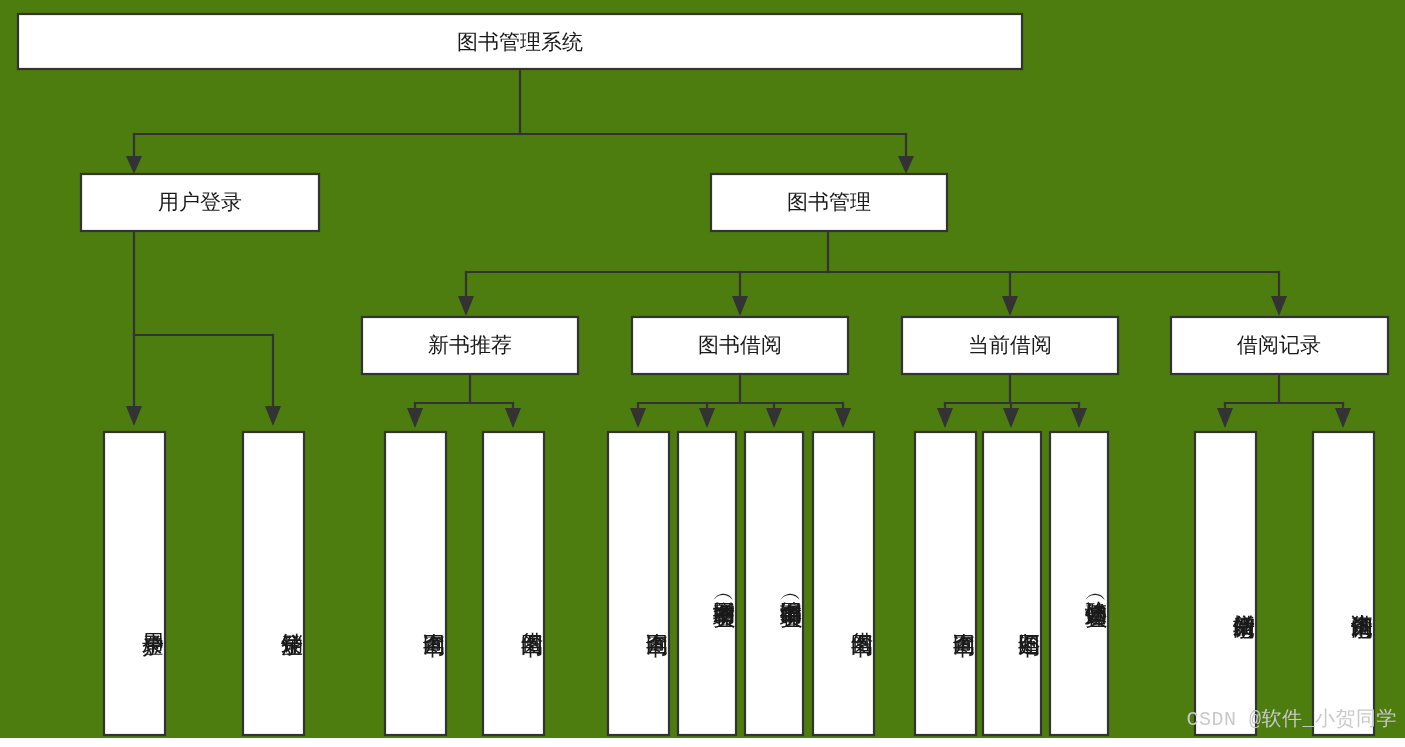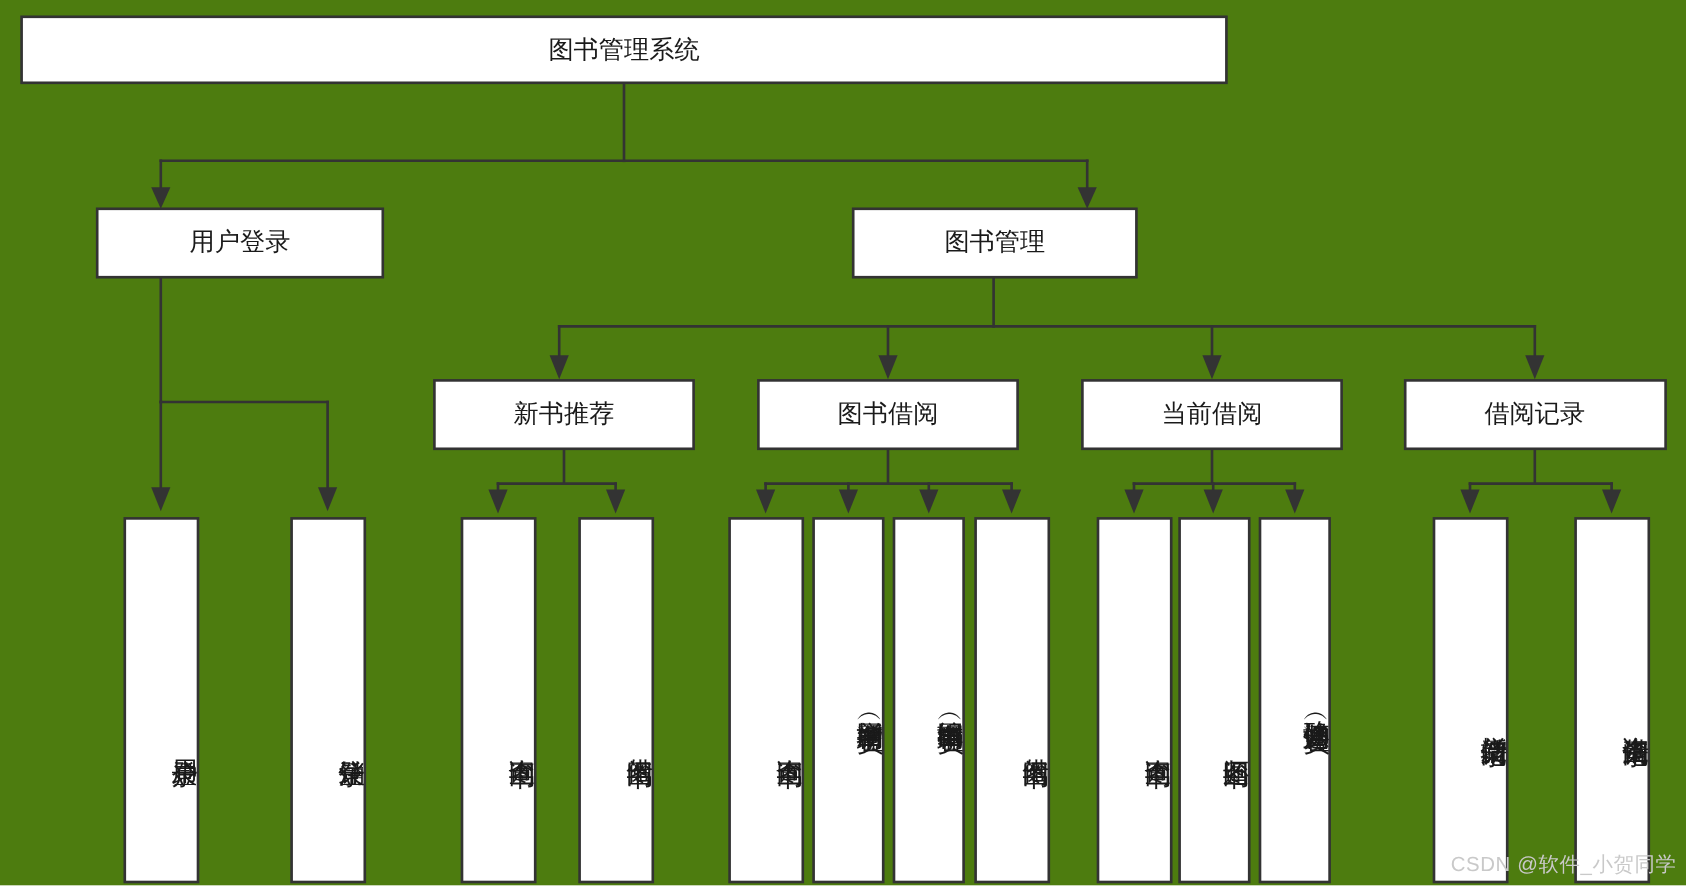--- a/index.html
+++ b/index.html
@@ -58,22 +58,22 @@
     display: flex;
     align-items: flex-start;
     justify-content: center;
     white-space: nowrap;
     user-select: none;
   }
   .watermark {
     position: absolute;
     right: 8px;
     bottom: 6px;
-    font-family: Liberation Sans, sans-serif;
-    font-size: 17px;
+    font-family: Liberation Mono, monospace;
+    font-size: 20px;
     color: #c9c9c9;
     white-space: nowrap;
     letter-spacing: 0.5px;
   }
 </style>
 </head>
 <body>
 
 <div id="diagram-root">
 

